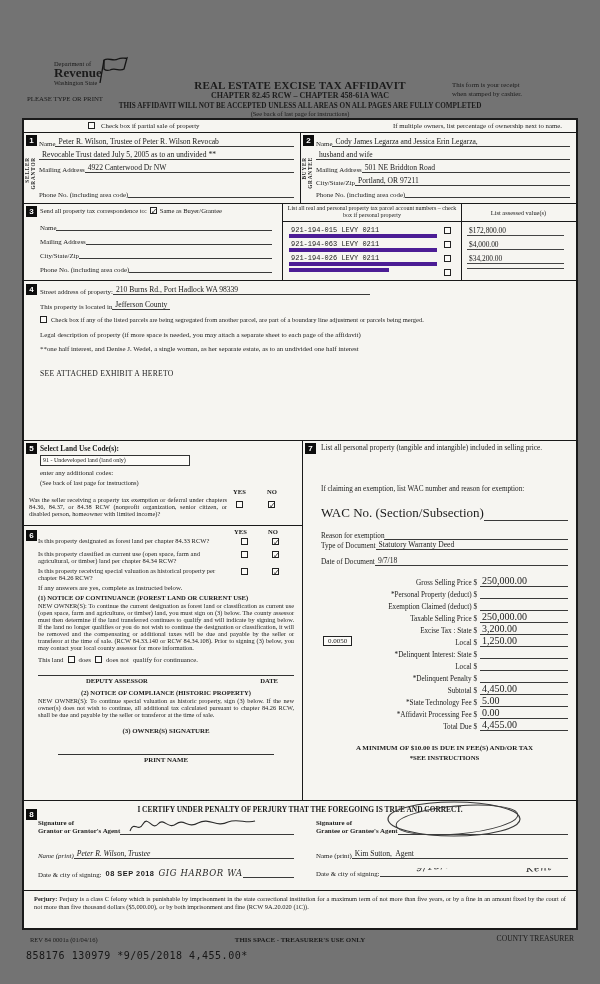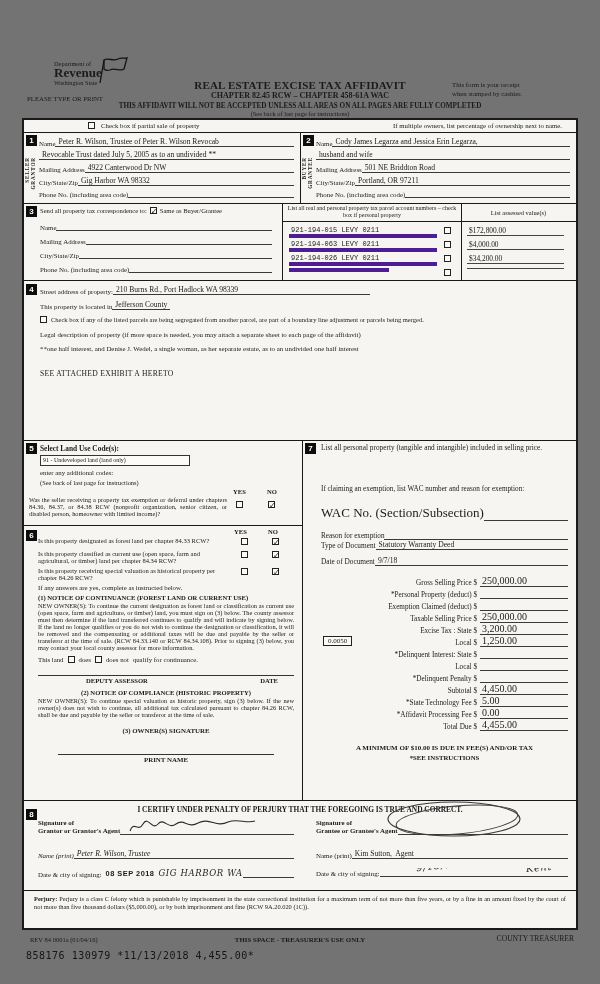--- a/index.html
+++ b/index.html
@@ -115,25 +115,20 @@
         </div>
         <div class="fx abs" style="left:15px;top:17px;right:6px;">
           <span class="val">Revocable Trust dated July 5, 2005 as to an undivided **</span>
           <span class="fill"></span>
         </div>
         <div class="fx abs" style="left:15px;top:30px;right:6px;">
           <span class="lbl">Mailing Address</span>
           <span class="val">4922 Canterwood Dr NW</span>
           <span class="fill"></span>
         </div>
-        <div class="fx abs" style="left:15px;top:43px;right:6px;">
-          <span class="lbl">City/State/Zip</span>
-          <span class="val">Gig Harbor WA 98332</span>
-          <span class="fill"></span>
-        </div>
         <div class="fx abs" style="left:15px;top:56px;right:6px;">
           <span class="lbl">Phone No. (including area code)</span>
           <span class="fill"></span>
         </div>
       </div>
       <div class="party">
         <div class="numbox" style="left:2px;top:2px;">2</div>
         <div class="role" style="left:0;top:24px;">BUYER</div>
         <div class="role" style="left:6px;top:24px;">GRANTEE</div>
         <div class="fx abs" style="left:15px;top:4px;right:6px;">
@@ -430,15 +425,15 @@
     </div>
 
     <div class="perjury">
       <span class="b">Perjury:</span><span> Perjury is a class C felony which is punishable by imprisonment in the state correctional institution for a maximum term of not more than five years, or by a fine in an amount fixed by the court of not more than five thousand dollars ($5,000.00), or by both imprisonment and fine (RCW 9A.20.020 (1C)).</span>
     </div>
   </div>
 
   <div class="abs" style="left:30px;top:936px;font-size:6.5px;">REV 84 0001a (01/04/16)</div>
   <div class="abs ctr b" style="left:150px;width:300px;top:936px;font-size:6.9px;">THIS SPACE - TREASURER'S USE ONLY</div>
   <div class="abs" style="right:26px;top:934px;font-size:7.6px;">COUNTY TREASURER</div>
-  <div class="bstamp">858176 130979 *11/13/2018 4,455.00*</div>
+  <div class="bstamp">858176 130979 *9/05/2018 4,455.00*</div>
 
 </div>
 
 </body></html>

